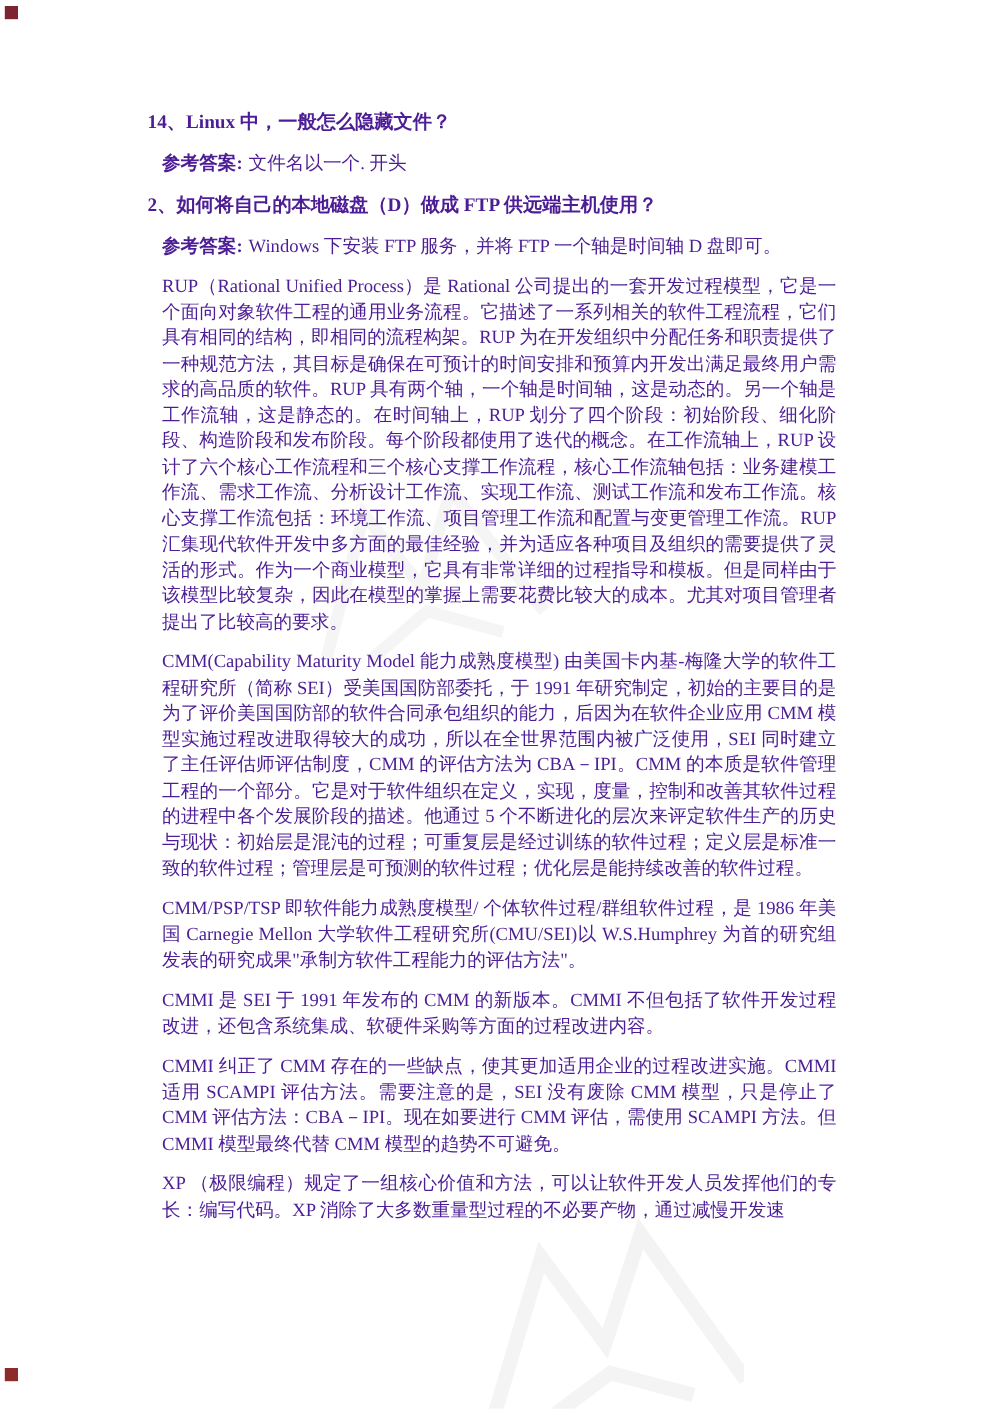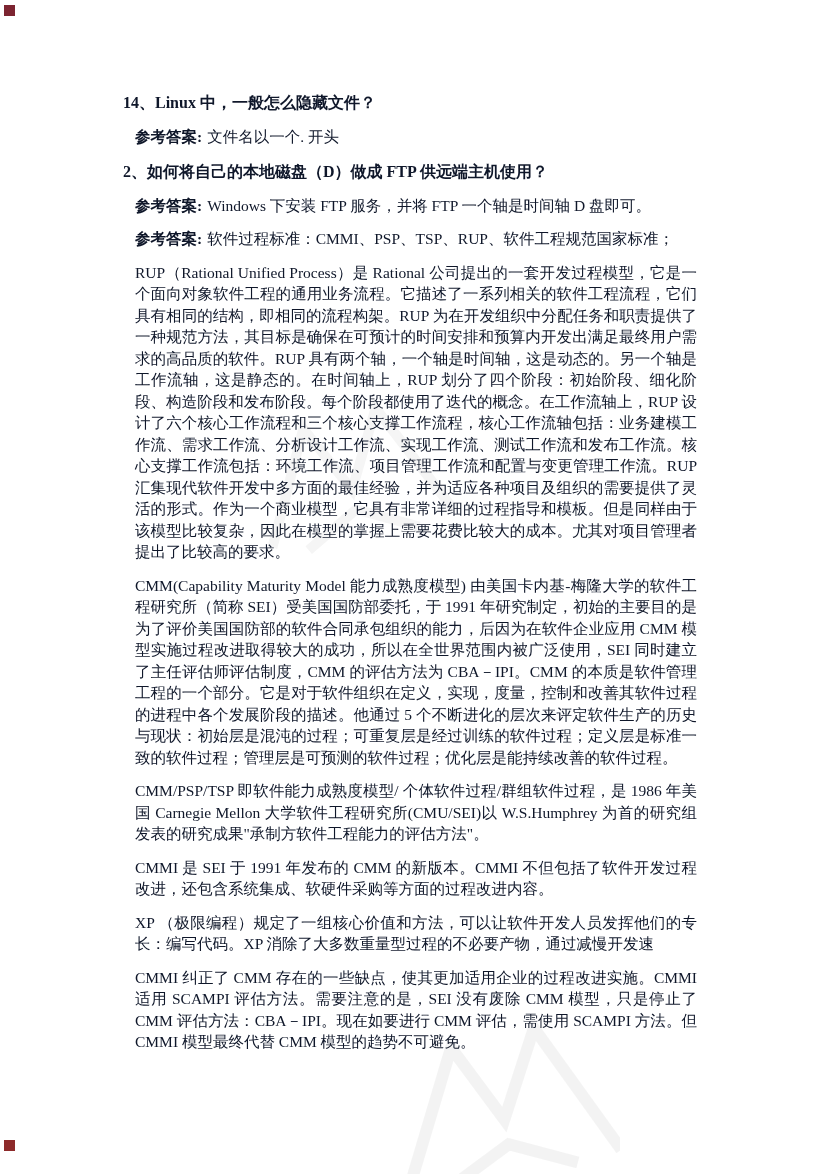--- a/index.html
+++ b/index.html
@@ -5,21 +5,21 @@
   * { margin: 0; padding: 0; box-sizing: border-box; }
   html, body { background: #ffffff; }
   .page {
     position: relative;
     width: 830px;
     height: 1174px;
     margin: 0 auto;
     background: #ffffff;
     overflow: hidden;
     font-family: "Liberation Serif", "DejaVu Serif", serif;
-    color: #0f172a;
+    color: #4c1d95;
   }
   .corner-mark {
     position: absolute;
     width: 11px;
     height: 11px;
     background: #7c2431;
   }
   .corner-tl { left: 4px; top: 5px; }
   .corner-bl { left: 4px; top: 1140px; background: #8d2a2a; }
   .watermark {
@@ -73,23 +73,22 @@
   </svg>
 
   <div class="content">
 
     <h3 class="question first">14、Linux 中，一般怎么隐藏文件？</h3>
     <p class="answer"><span class="label">参考答案:</span><span>文件名以一个. 开头</span></p>
 
     <h3 class="question">2、如何将自己的本地磁盘（D）做成 FTP 供远端主机使用？</h3>
     <p class="answer"><span class="label">参考答案:</span><span>Windows 下安装 FTP 服务，并将 FTP 一个轴是时间轴 D 盘即可。</span></p>
 
-    <p class="answer"><span class="label">参考答案:</span><span>软件过程标准：CMMI、PSP、TSP、RUP、软件工程规范国家标准；</span></p>
 
     <p class="para">RUP（Rational Unified Process）是 Rational 公司提出的一套开发过程模型，它是一个面向对象软件工程的通用业务流程。它描述了一系列相关的软件工程流程，它们具有相同的结构，即相同的流程构架。RUP 为在开发组织中分配任务和职责提供了一种规范方法，其目标是确保在可预计的时间安排和预算内开发出满足最终用户需求的高品质的软件。RUP 具有两个轴，一个轴是时间轴，这是动态的。另一个轴是工作流轴，这是静态的。在时间轴上，RUP 划分了四个阶段：初始阶段、细化阶段、构造阶段和发布阶段。每个阶段都使用了迭代的概念。在工作流轴上，RUP 设计了六个核心工作流程和三个核心支撑工作流程，核心工作流轴包括：业务建模工作流、需求工作流、分析设计工作流、实现工作流、测试工作流和发布工作流。核心支撑工作流包括：环境工作流、项目管理工作流和配置与变更管理工作流。RUP 汇集现代软件开发中多方面的最佳经验，并为适应各种项目及组织的需要提供了灵活的形式。作为一个商业模型，它具有非常详细的过程指导和模板。但是同样由于该模型比较复杂，因此在模型的掌握上需要花费比较大的成本。尤其对项目管理者提出了比较高的要求。</p>
     <p class="para">CMM(Capability  Maturity  Model 能力成熟度模型)  由美国卡内基-梅隆大学的软件工程研究所（简称 SEI）受美国国防部委托，于 1991 年研究制定，初始的主要目的是为了评价美国国防部的软件合同承包组织的能力，后因为在软件企业应用 CMM 模型实施过程改进取得较大的成功，所以在全世界范围内被广泛使用，SEI 同时建立了主任评估师评估制度，CMM 的评估方法为 CBA－IPI。CMM 的本质是软件管理工程的一个部分。它是对于软件组织在定义，实现，度量，控制和改善其软件过程的进程中各个发展阶段的描述。他通过 5 个不断进化的层次来评定软件生产的历史与现状：初始层是混沌的过程；可重复层是经过训练的软件过程；定义层是标准一致的软件过程；管理层是可预测的软件过程；优化层是能持续改善的软件过程。</p>
     <p class="para">CMM/PSP/TSP 即软件能力成熟度模型/ 个体软件过程/群组软件过程，是 1986 年美国 Carnegie Mellon 大学软件工程研究所(CMU/SEI)以 W.S.Humphrey 为首的研究组发表的研究成果"承制方软件工程能力的评估方法"。</p>
     <p class="para">CMMI 是 SEI 于 1991 年发布的 CMM 的新版本。CMMI 不但包括了软件开发过程改进，还包含系统集成、软硬件采购等方面的过程改进内容。</p>
+    <p class="para">CMMI 纠正了 CMM 存在的一些缺点，使其更加适用企业的过程改进实施。CMMI 适用 SCAMPI 评估方法。需要注意的是，SEI 没有废除 CMM 模型，只是停止了 CMM 评估方法：CBA－IPI。现在如要进行 CMM 评估，需使用 SCAMPI 方法。但 CMMI 模型最终代替 CMM 模型的趋势不可避免。</p>
     <p class="para">XP （极限编程）规定了一组核心价值和方法，可以让软件开发人员发挥他们的专长：编写代码。XP 消除了大多数重量型过程的不必要产物，通过减慢开发速</p>
-    <p class="para">CMMI 纠正了 CMM 存在的一些缺点，使其更加适用企业的过程改进实施。CMMI 适用 SCAMPI 评估方法。需要注意的是，SEI 没有废除 CMM 模型，只是停止了 CMM 评估方法：CBA－IPI。现在如要进行 CMM 评估，需使用 SCAMPI 方法。但 CMMI 模型最终代替 CMM 模型的趋势不可避免。</p>
 
   </div>
 </div>
 
 </body></html>

